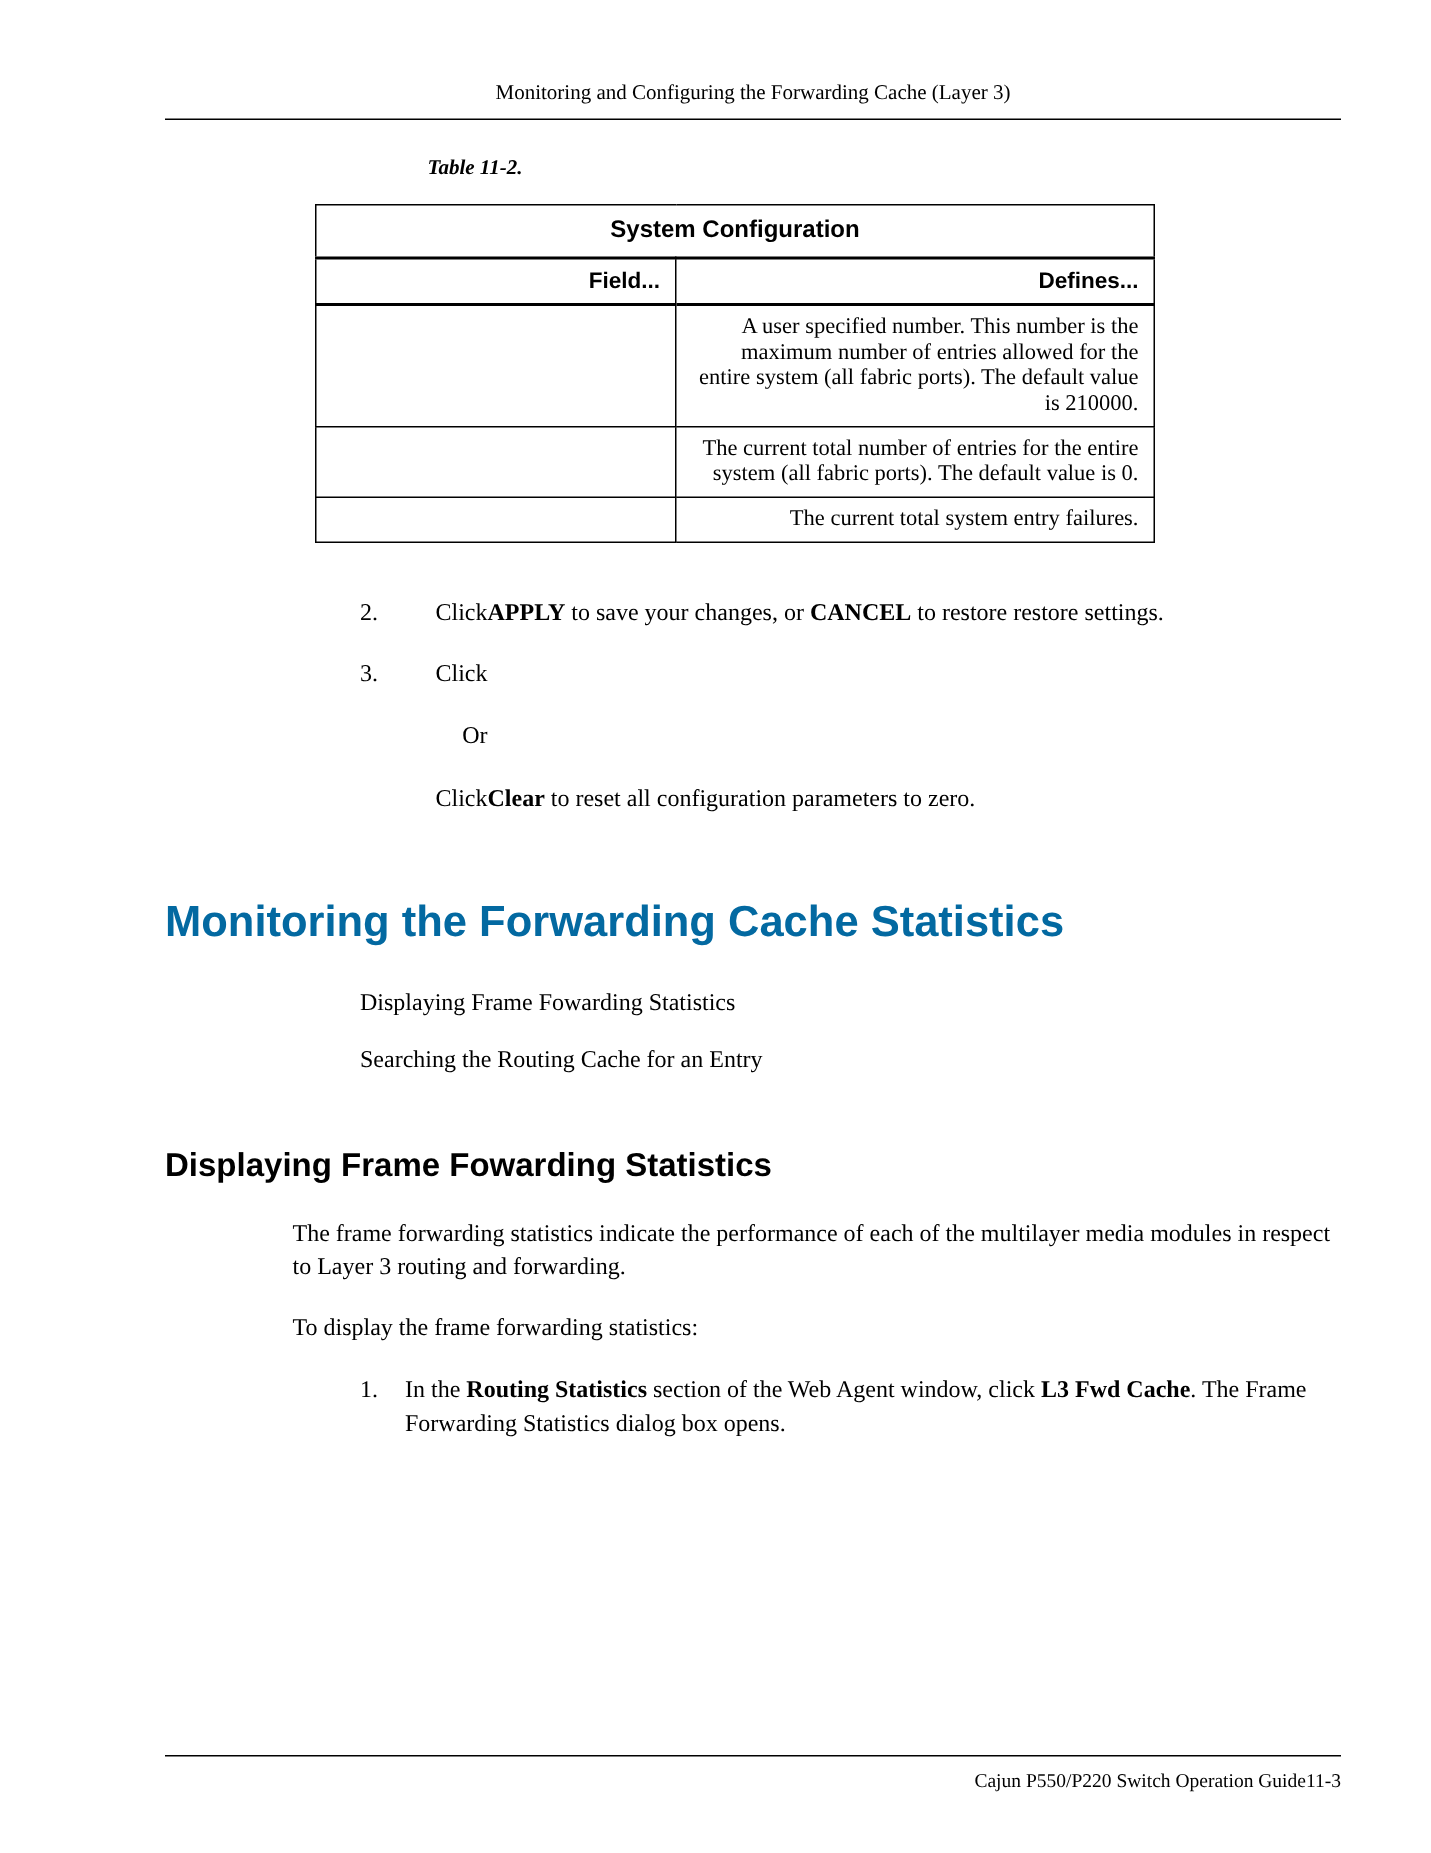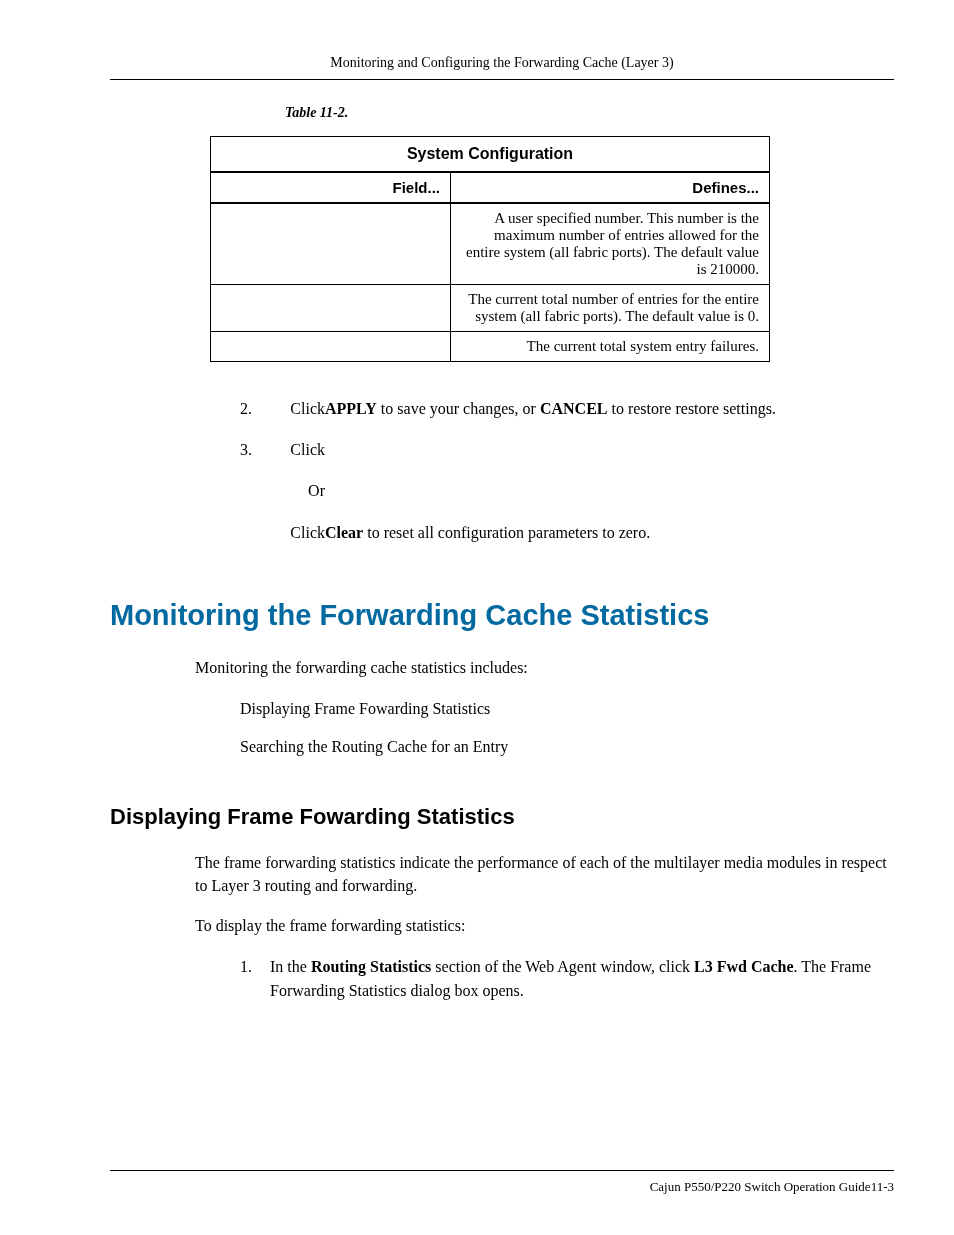--- a/index.html
+++ b/index.html
@@ -200,21 +200,20 @@
       <div class="word-cell">Click</div>
       <div class="rest-cell">
         <span class="bold-word">Clear</span><span> to reset all configuration parameters to zero.</span>
       </div>
     </div>
 
   </div>
 
   <h1 class="section">Monitoring the Forwarding Cache Statistics</h1>
 
-  <p class="para">Monitoring the forwarding cache statistics includes:</p>
 
   <div class="bullets">
     <div>Displaying Frame Fowarding Statistics</div>
     <div>Searching the Routing Cache for an Entry</div>
   </div>
 
   <h2 class="subsection">Displaying Frame Fowarding Statistics</h2>
 
   <p class="para">The frame forwarding statistics indicate the performance of each of the multilayer media modules in respect to Layer 3 routing and forwarding.</p>
   <p class="para">To display the frame forwarding statistics:</p>

